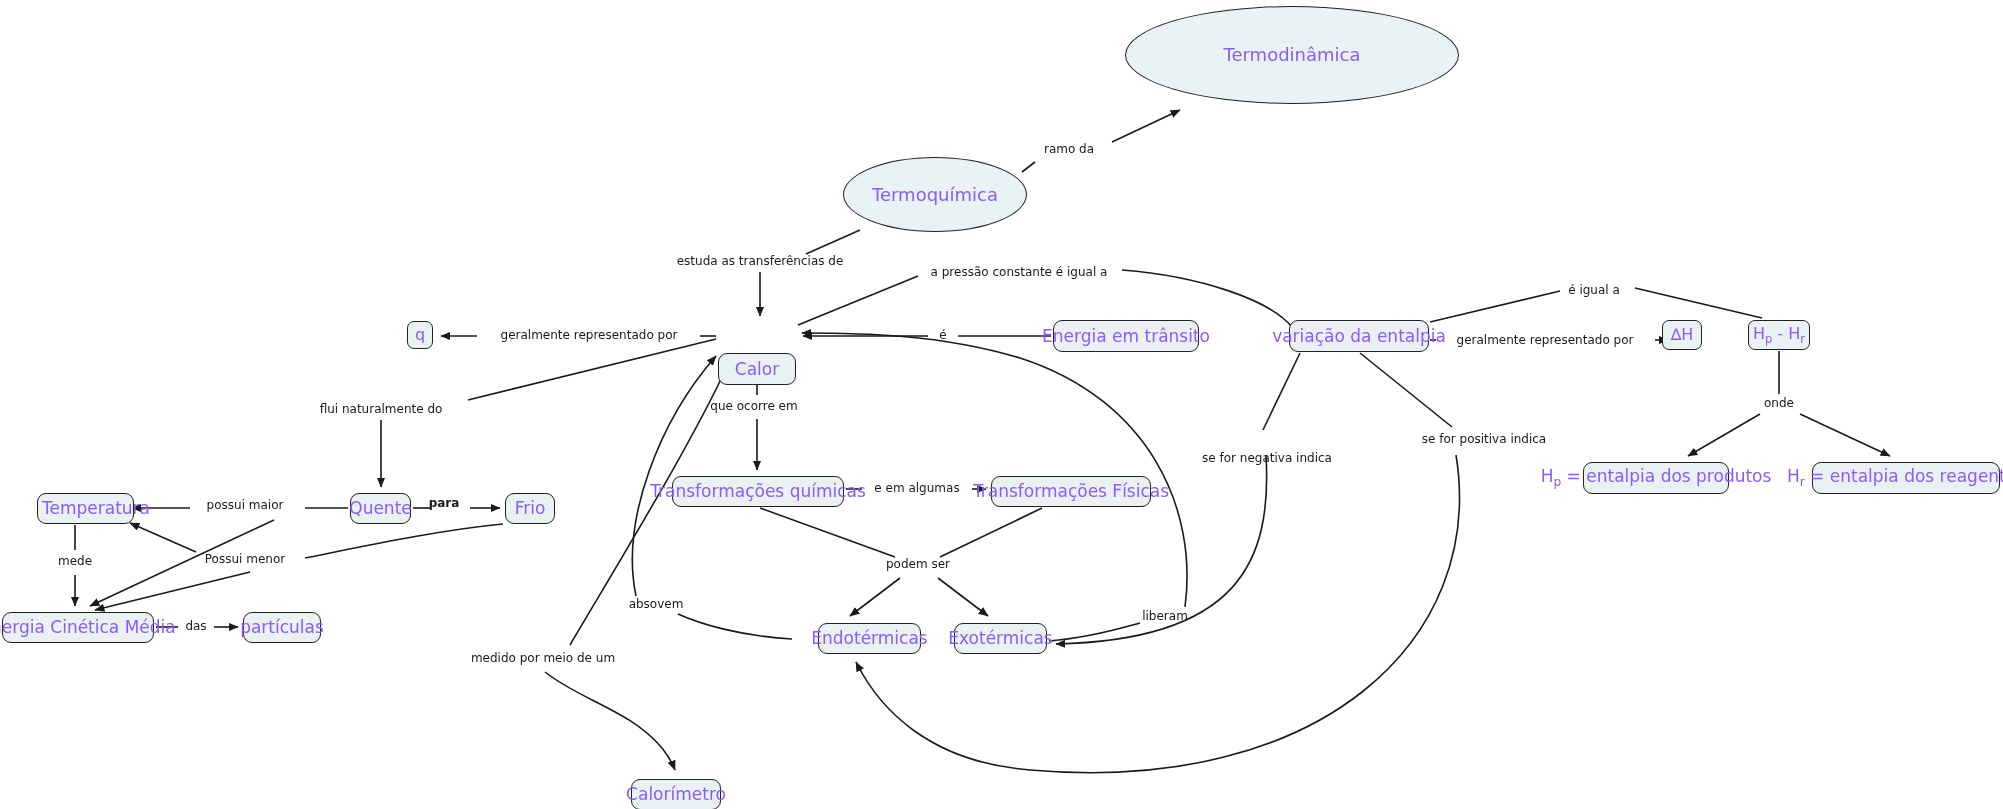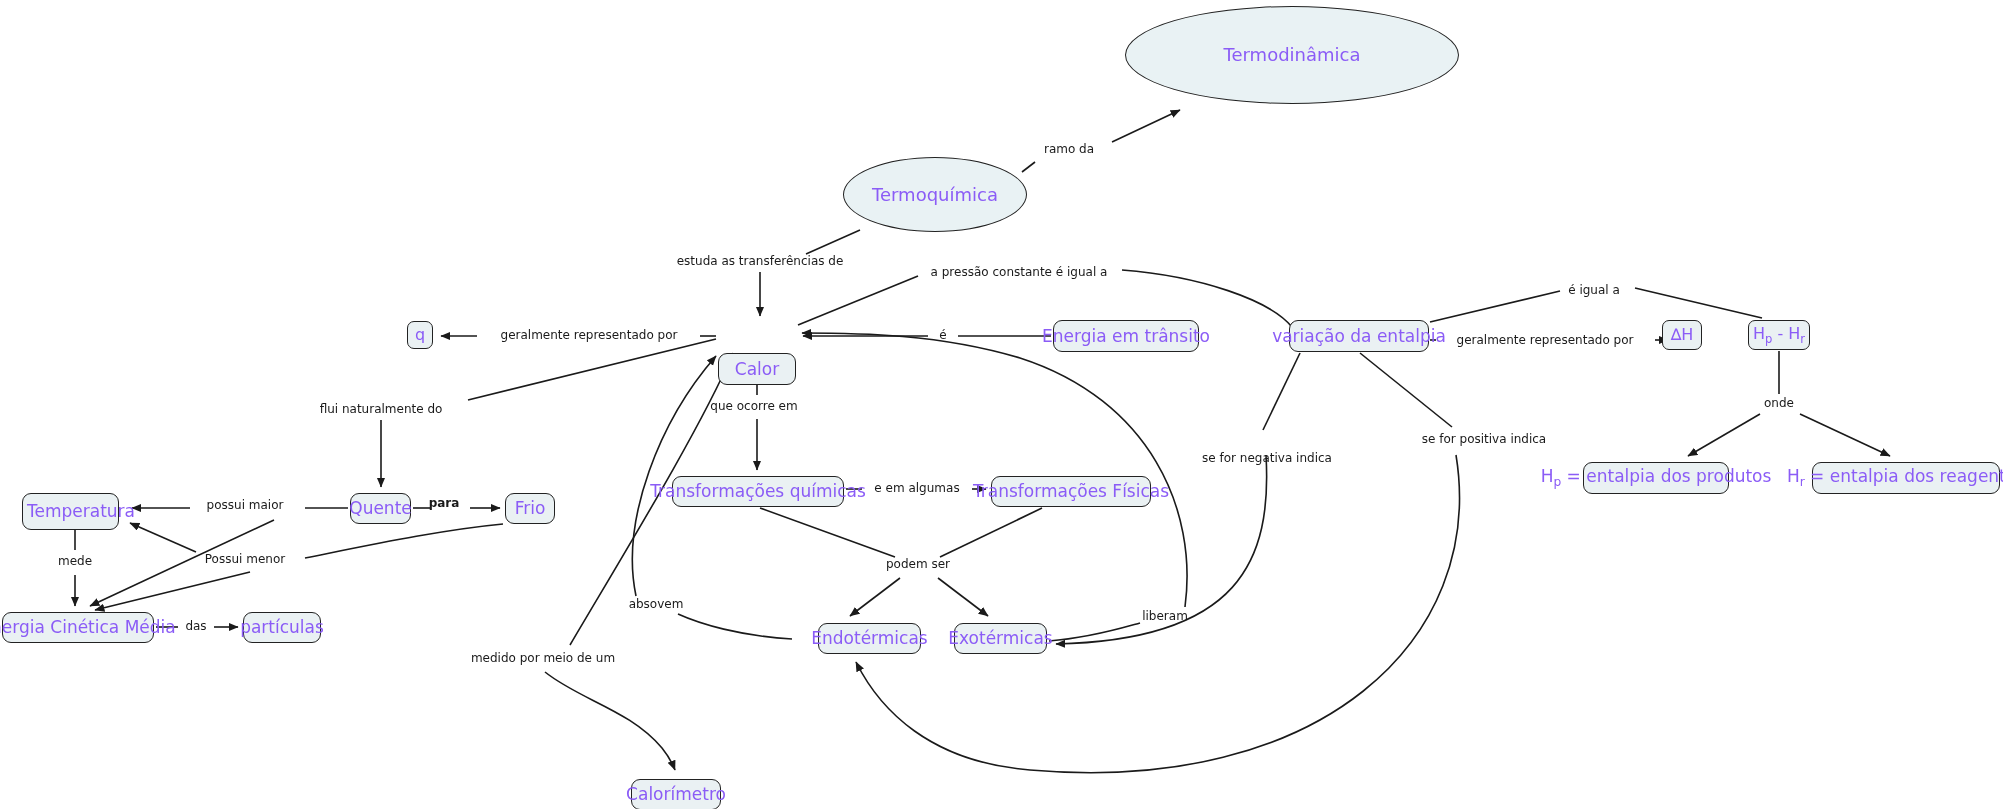--- a/index.html
+++ b/index.html
@@ -194,21 +194,21 @@
   </div>
 
   <div class="node" style="left:1583px;top:462px;width:146px;height:32px;">
     <span>H<span class="sub">p</span> = entalpia dos produtos</span>
   </div>
 
   <div class="node" style="left:1812px;top:462px;width:188px;height:32px;">
     <span>H<span class="sub">r</span> = entalpia dos reagentes</span>
   </div>
 
-  <div class="node" style="left:22px;top:493px;width:97px;height:37px;padding-left:32px;">
+  <div class="node" style="left:37px;top:493px;width:97px;height:31px;padding-left:32px;">
     <span>Temperatura</span>
   </div>
 
   <div class="node" style="left:350px;top:493px;width:61px;height:31px;">
     <span>Quente</span>
   </div>
 
   <div class="node" style="left:505px;top:493px;width:50px;height:31px;">
     <span>Frio</span>
   </div>

